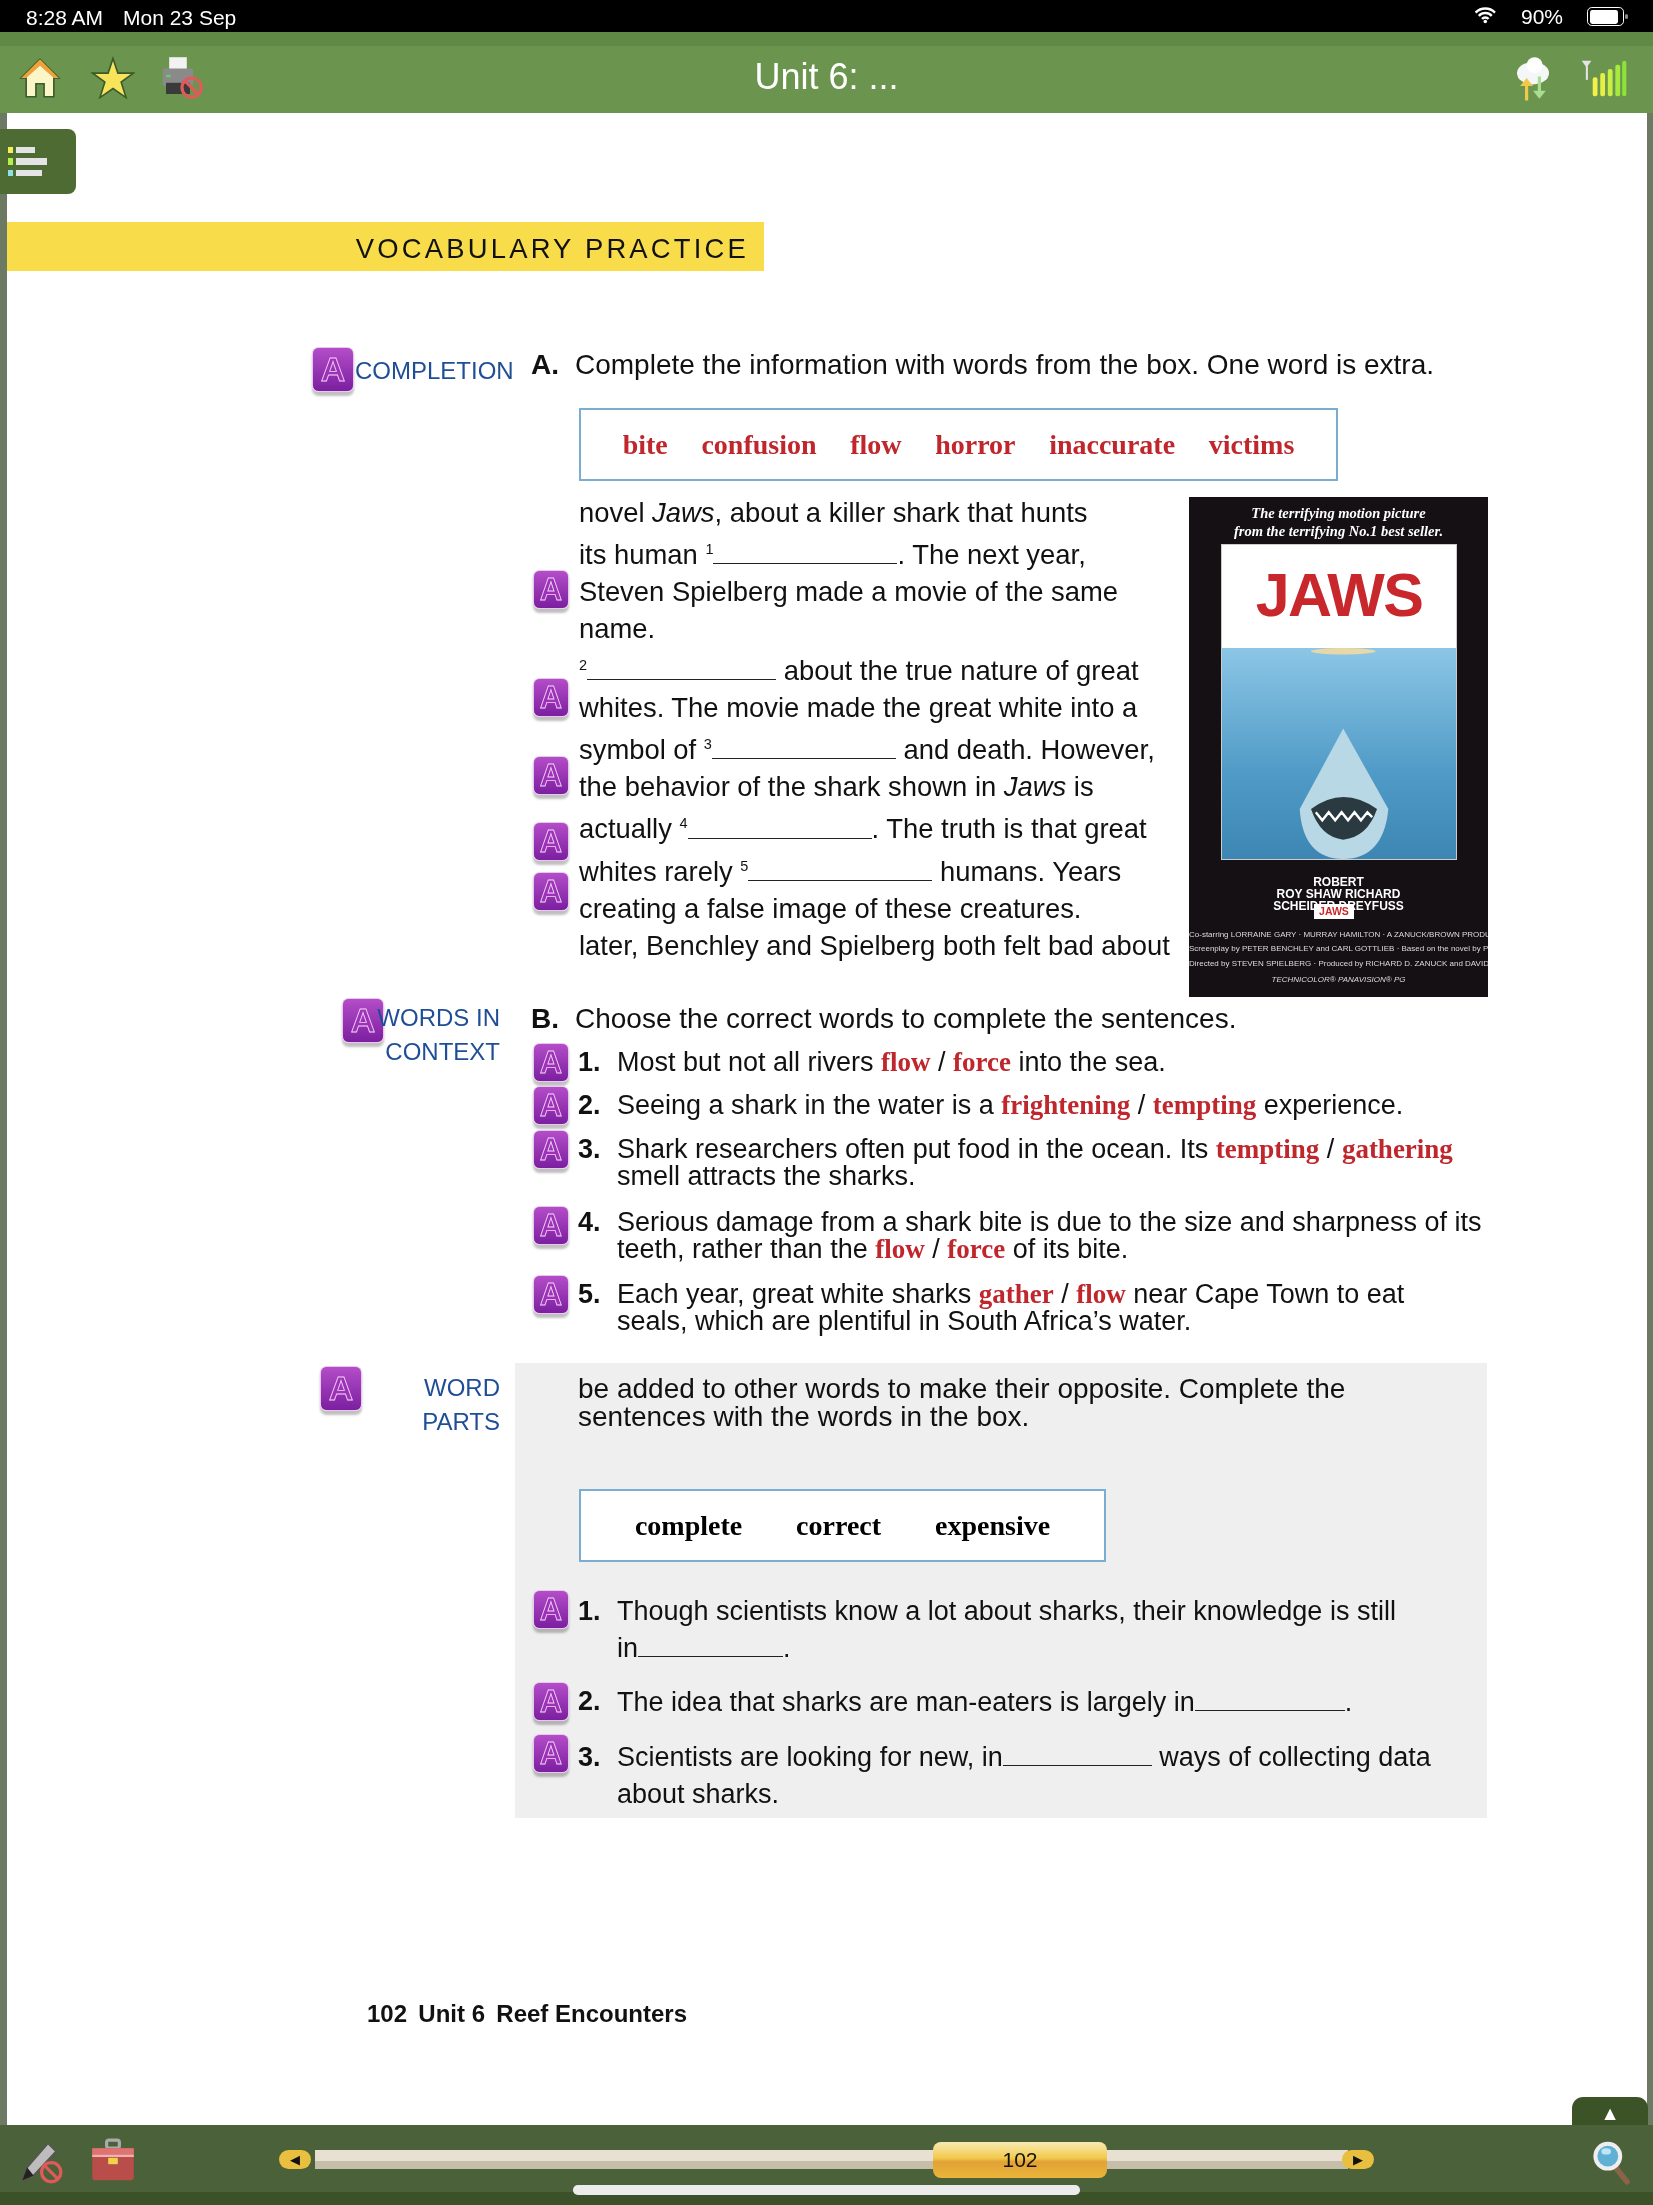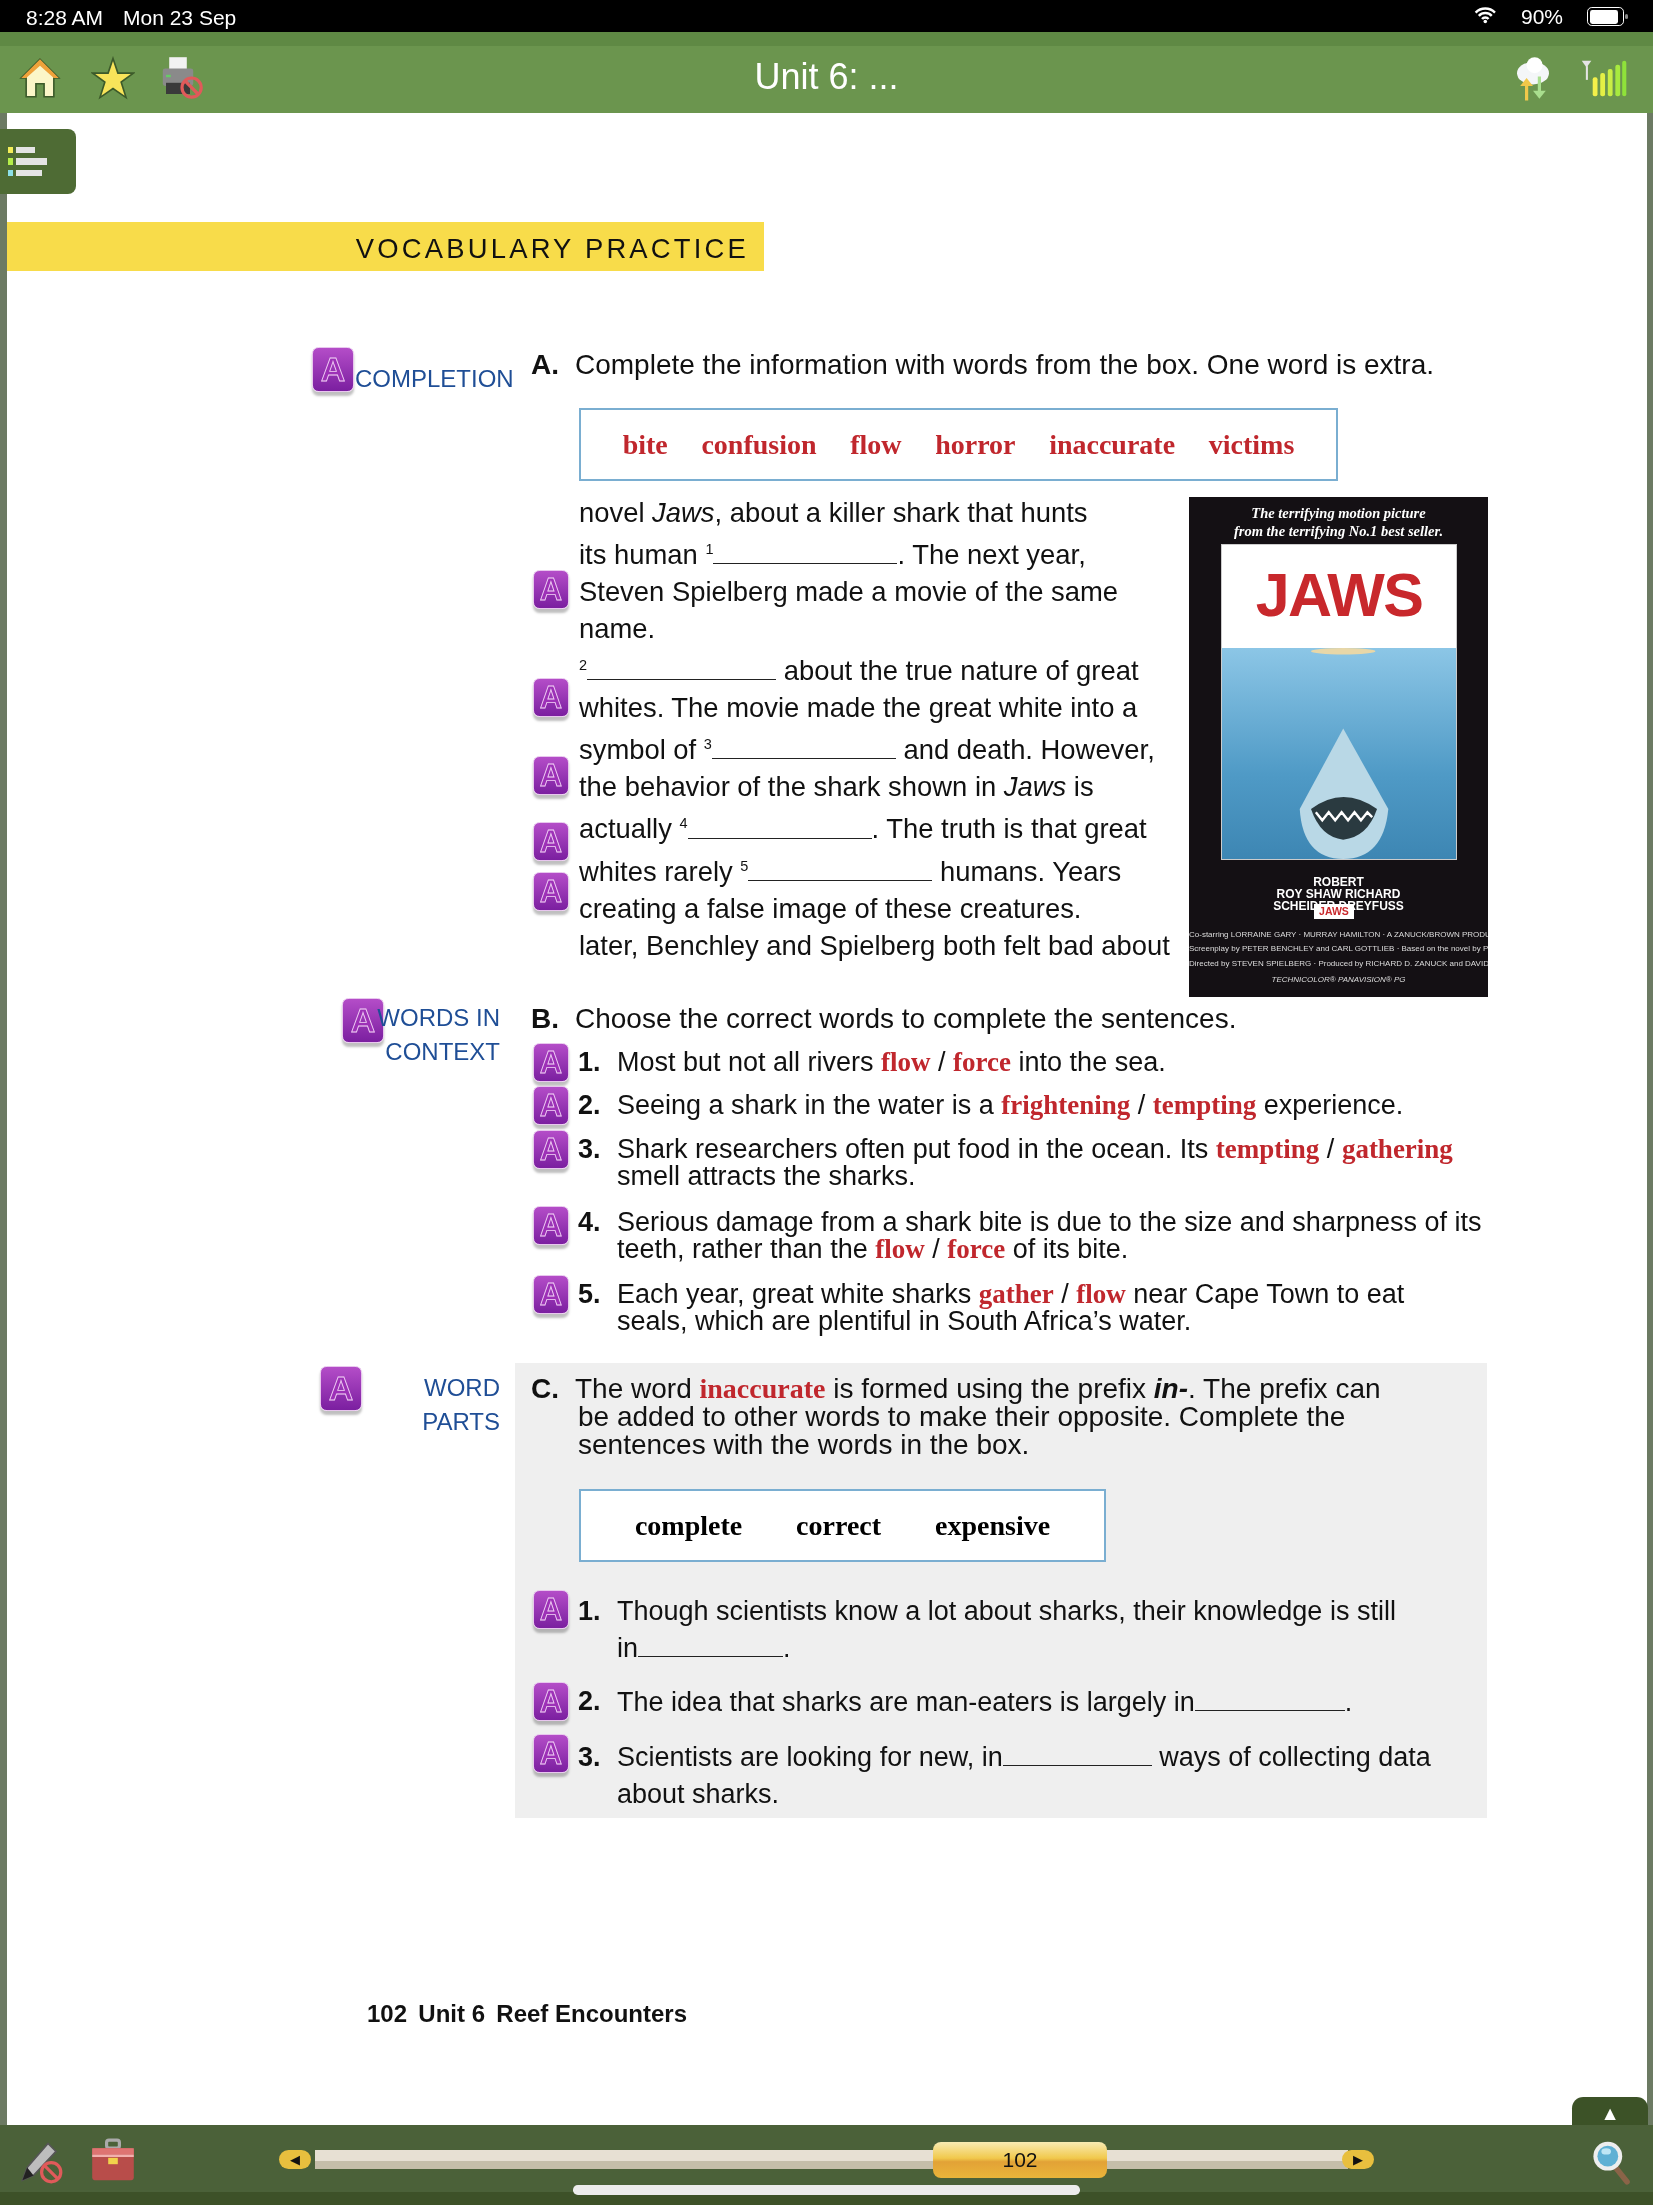--- a/index.html
+++ b/index.html
@@ -151,21 +151,21 @@
       <div class="dot" style="background:#8de0e8"></div>
       <div class="bar" style="width:26px"></div>
     </div>
 </div>
 
 <div class="vocab-banner">
   <span>VOCABULARY PRACTICE</span>
 </div>
 
 <div class="a-badge big" style="left:312px; top:347px;">A</div>
-<div class="side-label" style="left:355px; top:362px; width:116px;text-align:right;">COMPLETION</div>
+<div class="side-label" style="left:355px; top:354px; width:116px;text-align:right;">COMPLETION</div>
 <div class="heading" style="left:531px; top:349px;"><b>A.</b><span>Complete the information with words from the box. One word is extra.</span></div>
 
 <div class="word-box" style="left:579px; top:408px; width:759px; height:73px; justify-content:space-evenly; padding:0 8px;">
   <span class="red">bite</span>
   <span class="red">confusion</span>
   <span class="red">flow</span>
   <span class="red">horror</span>
   <span class="red">inaccurate</span>
   <span class="red">victims</span>
 </div>
@@ -255,21 +255,20 @@
 <div class="item" style="left:578px; top:1280px;">
   <span class="num">5.</span>
   <span class="txt" style="white-space:nowrap"><span>Each year, great white sharks </span><span class="red">gather</span><span> / </span><span class="red">flow</span><span> near Cape Town to eat</span></span>
   <span class="txt" style="top:27.4px; white-space:nowrap">seals, which are plentiful in South Africa’s water.</span>
 </div>
 
 <div class="partC"></div>
 <div class="a-badge big" style="left:320px; top:1366px;">A</div>
 <div class="side-label" style="left:355px; top:1371px; width:145px;">WORD PARTS</div>
 <div class="heading" style="left:531px; top:1375px; line-height:28px; width:952px;">
-  <div><b>C.</b><span>The word </span><span class="red">inaccurate</span><span> is formed using the prefix </span><i style="font-weight:bold">in-</i><span>. The prefix can</span></div>
   <div style="padding-left:47px">be added to other words to make their opposite. Complete the</div>
   <div style="padding-left:47px">sentences with the words in the box.</div>
 </div>
 
 <div class="word-box" style="left:579px; top:1489px; width:527px; height:73px; justify-content:space-evenly;">
   <span>complete</span>
   <span>correct</span>
   <span>expensive</span>
 </div>
 

